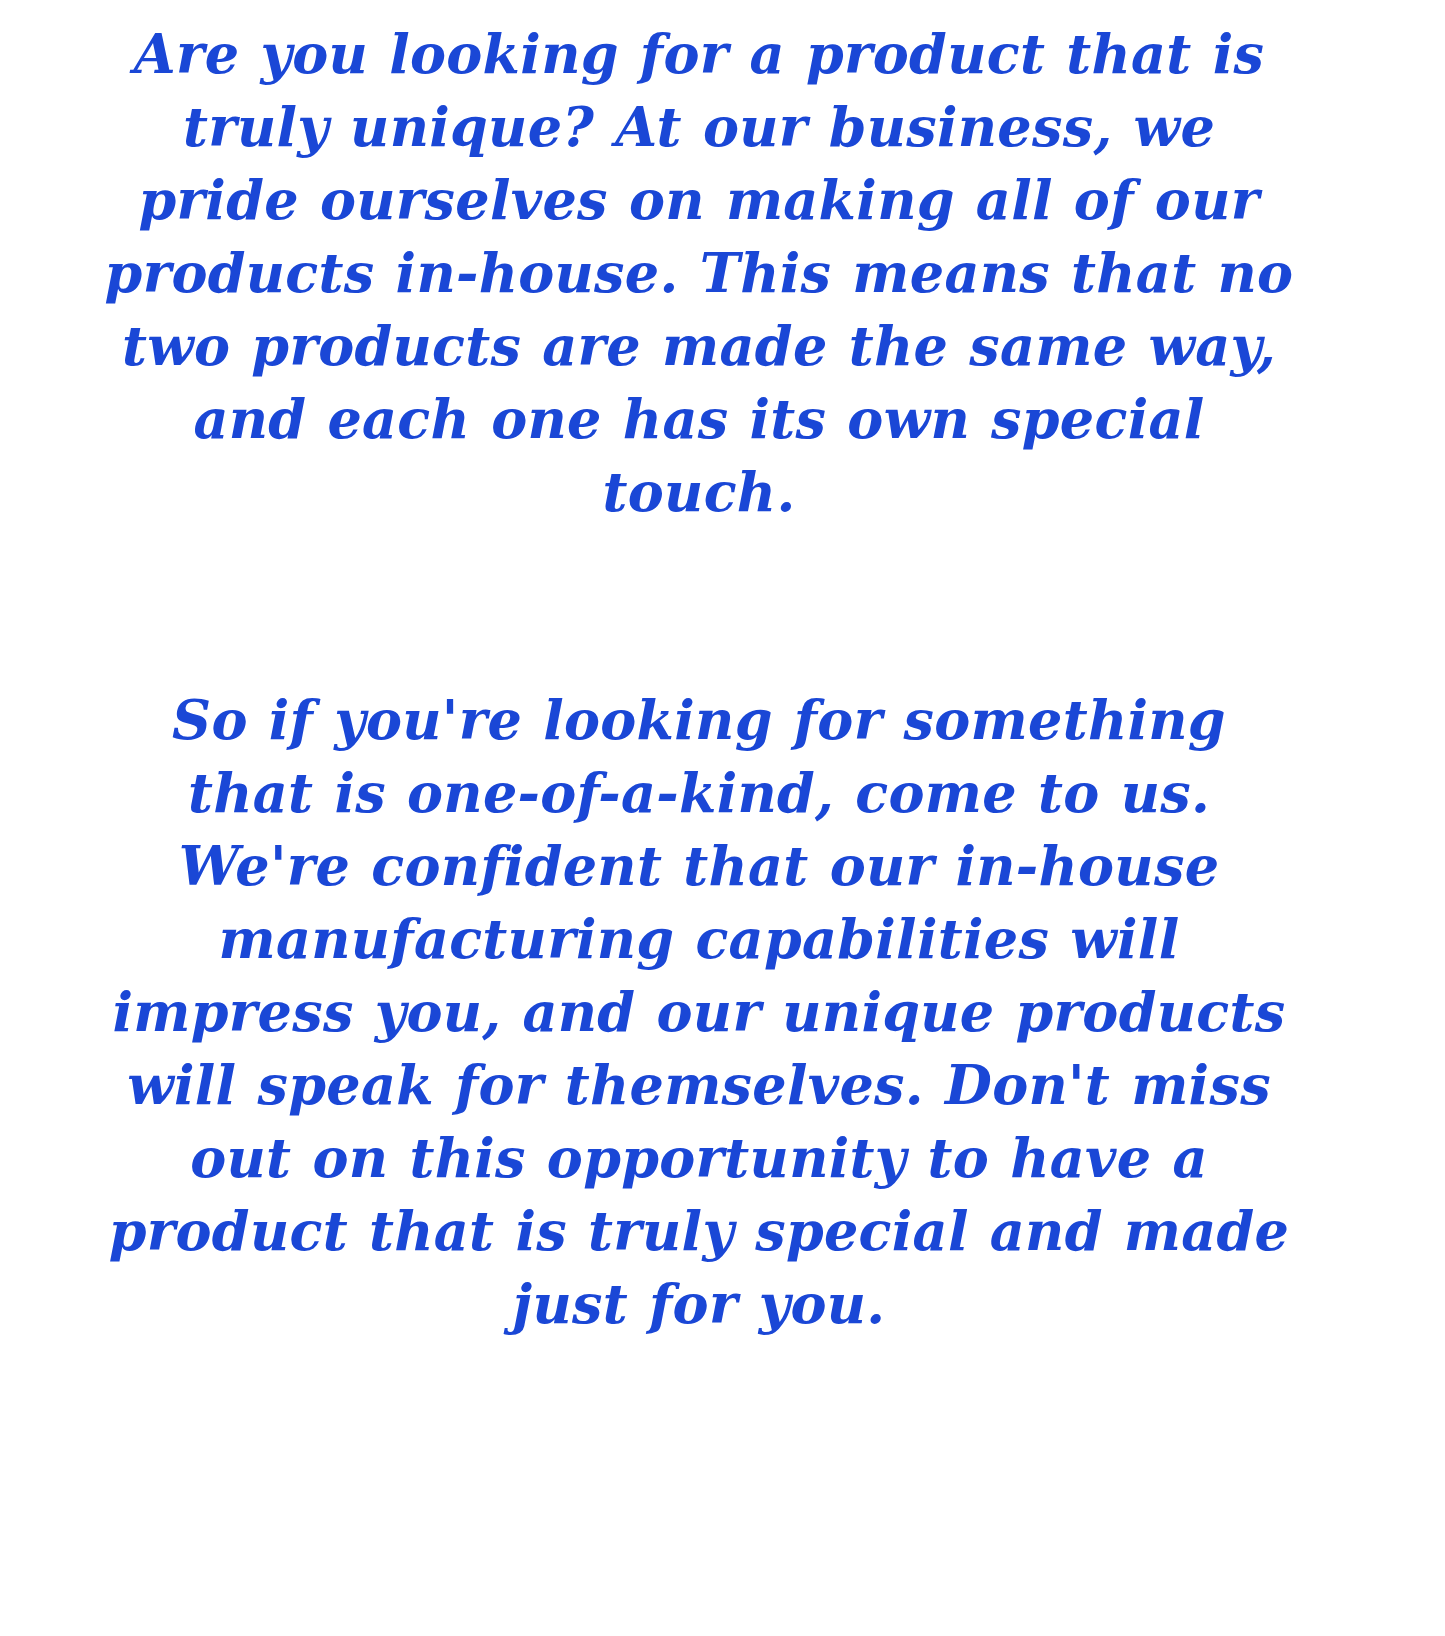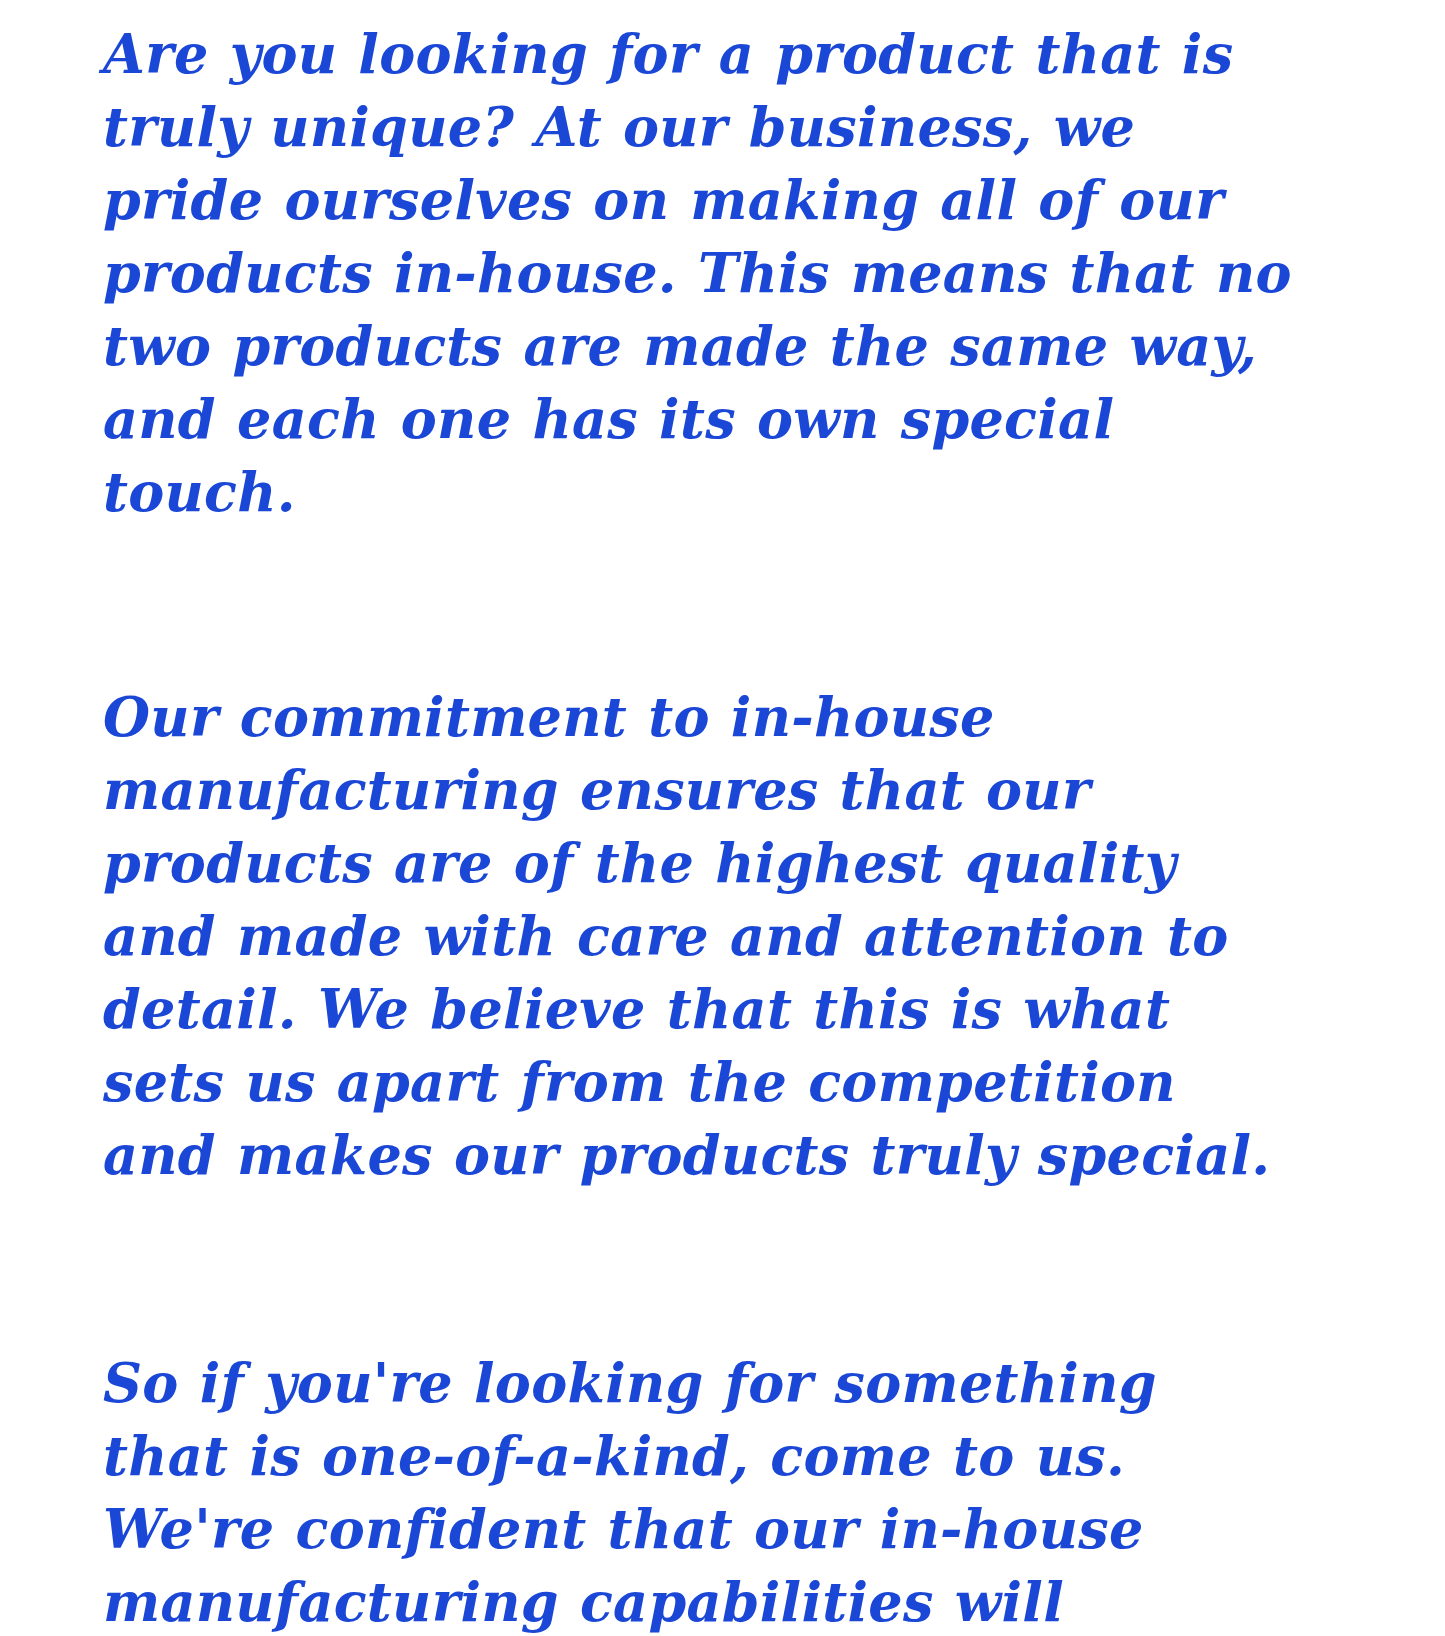--- a/index.html
+++ b/index.html
@@ -22,31 +22,31 @@
   .paragraph {
     color: #1a47d6;
     font-family: "DejaVu Serif", serif;
     font-style: italic;
     font-weight: 700;
     font-size: 54px;
     line-height: 73px;
     letter-spacing: 0.3px;
     margin: 0;
     word-spacing: 2px;
+    text-align: center;
   }
   .paragraph + .paragraph {
     margin-top: 148px;
   }
   #p2 {
     margin-top: 152px;
   }
   #p3 {
     margin-top: 155px;
   }
 </style>
 </head>
 <body>
 
 <div class="page">
   <p class="paragraph" id="p1">Are you looking for a product that is truly unique? At our business, we pride ourselves on making all of our products in-house. This means that no two products are made the same way, and each one has its own special touch.</p>
-  <p class="paragraph" id="p2">Our commitment to in-house manufacturing ensures that our products are of the highest quality and made with care and attention to detail. We believe that this is what sets us apart from the competition and makes our products truly special.</p>
   <p class="paragraph" id="p3">So if you're looking for something that is one-of-a-kind, come to us. We're confident that our in-house manufacturing capabilities will impress you, and our unique products will speak for themselves. Don't miss out on this opportunity to have a product that is truly special and made just for you.</p>
 </div>
 
 </body></html>

